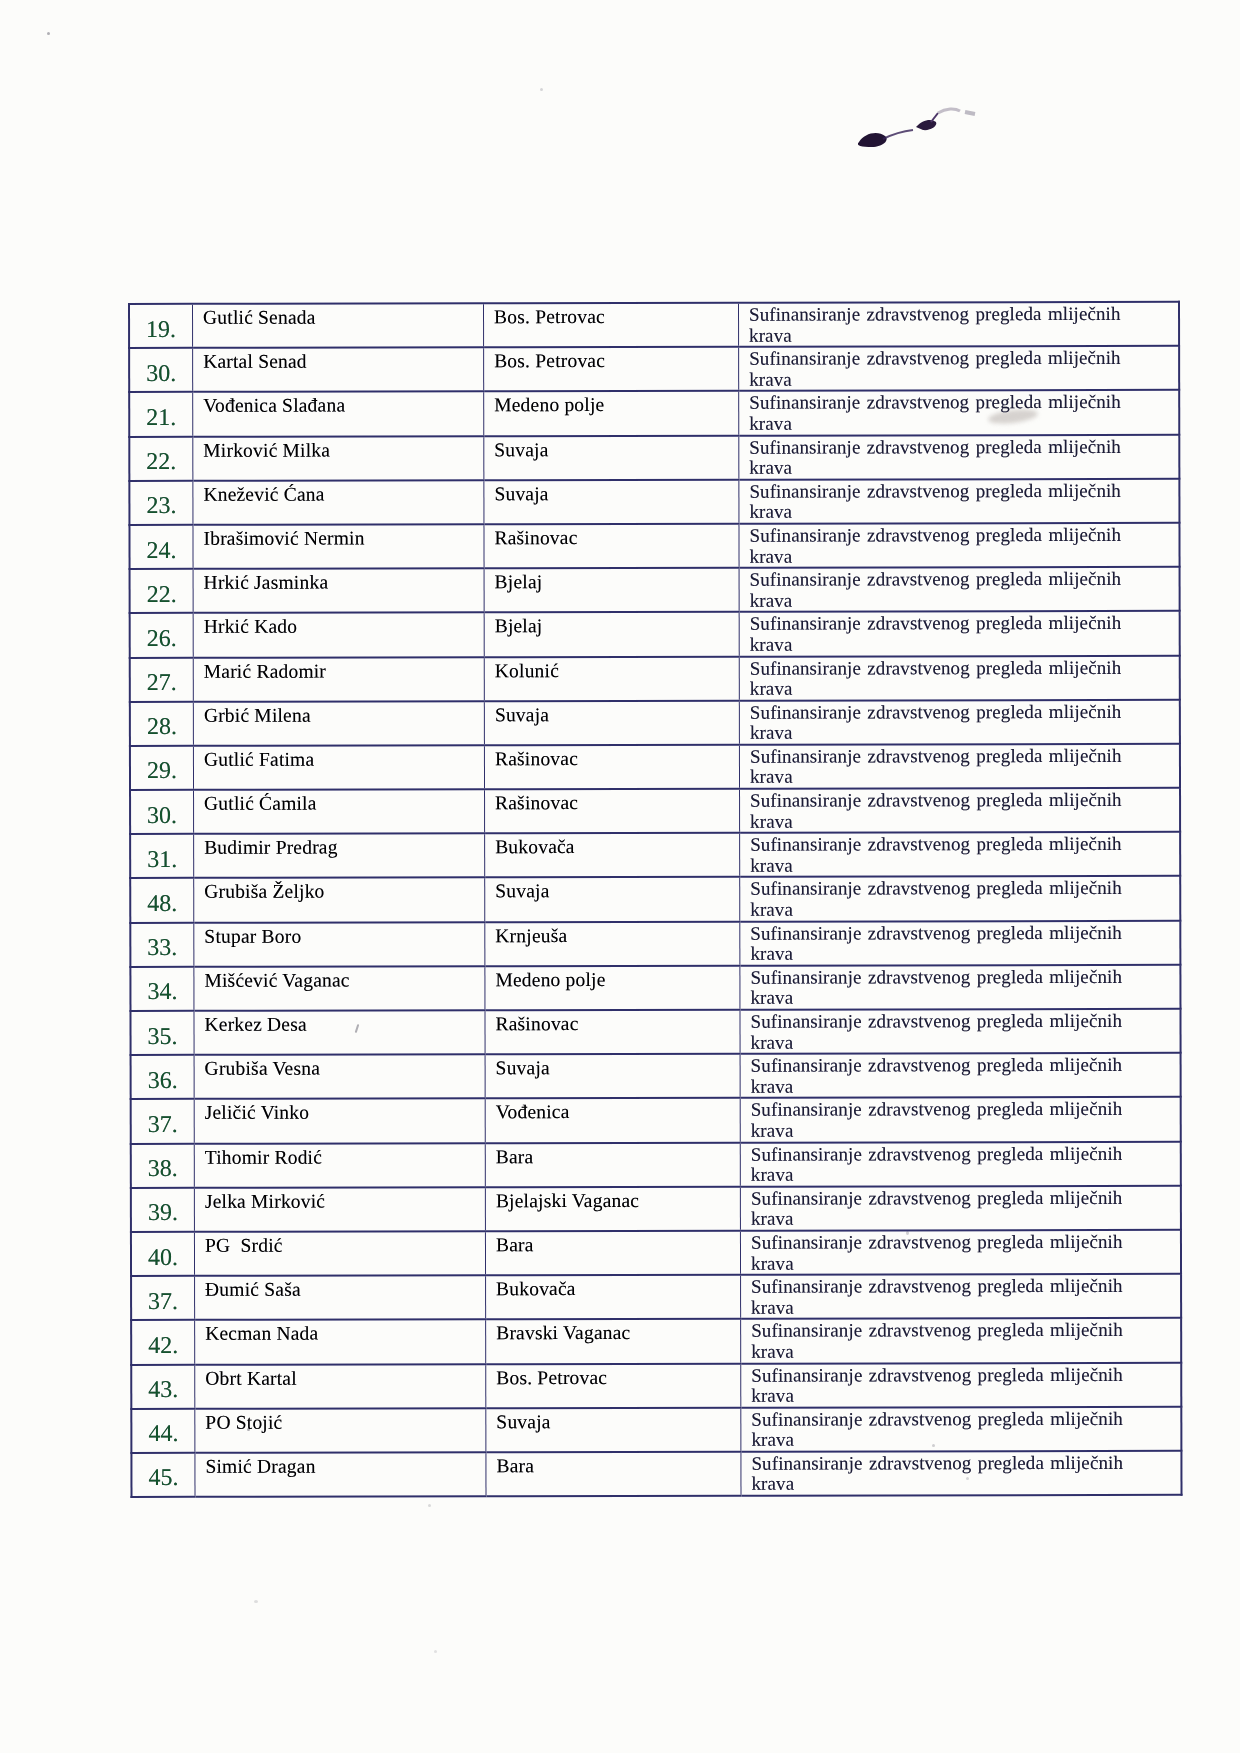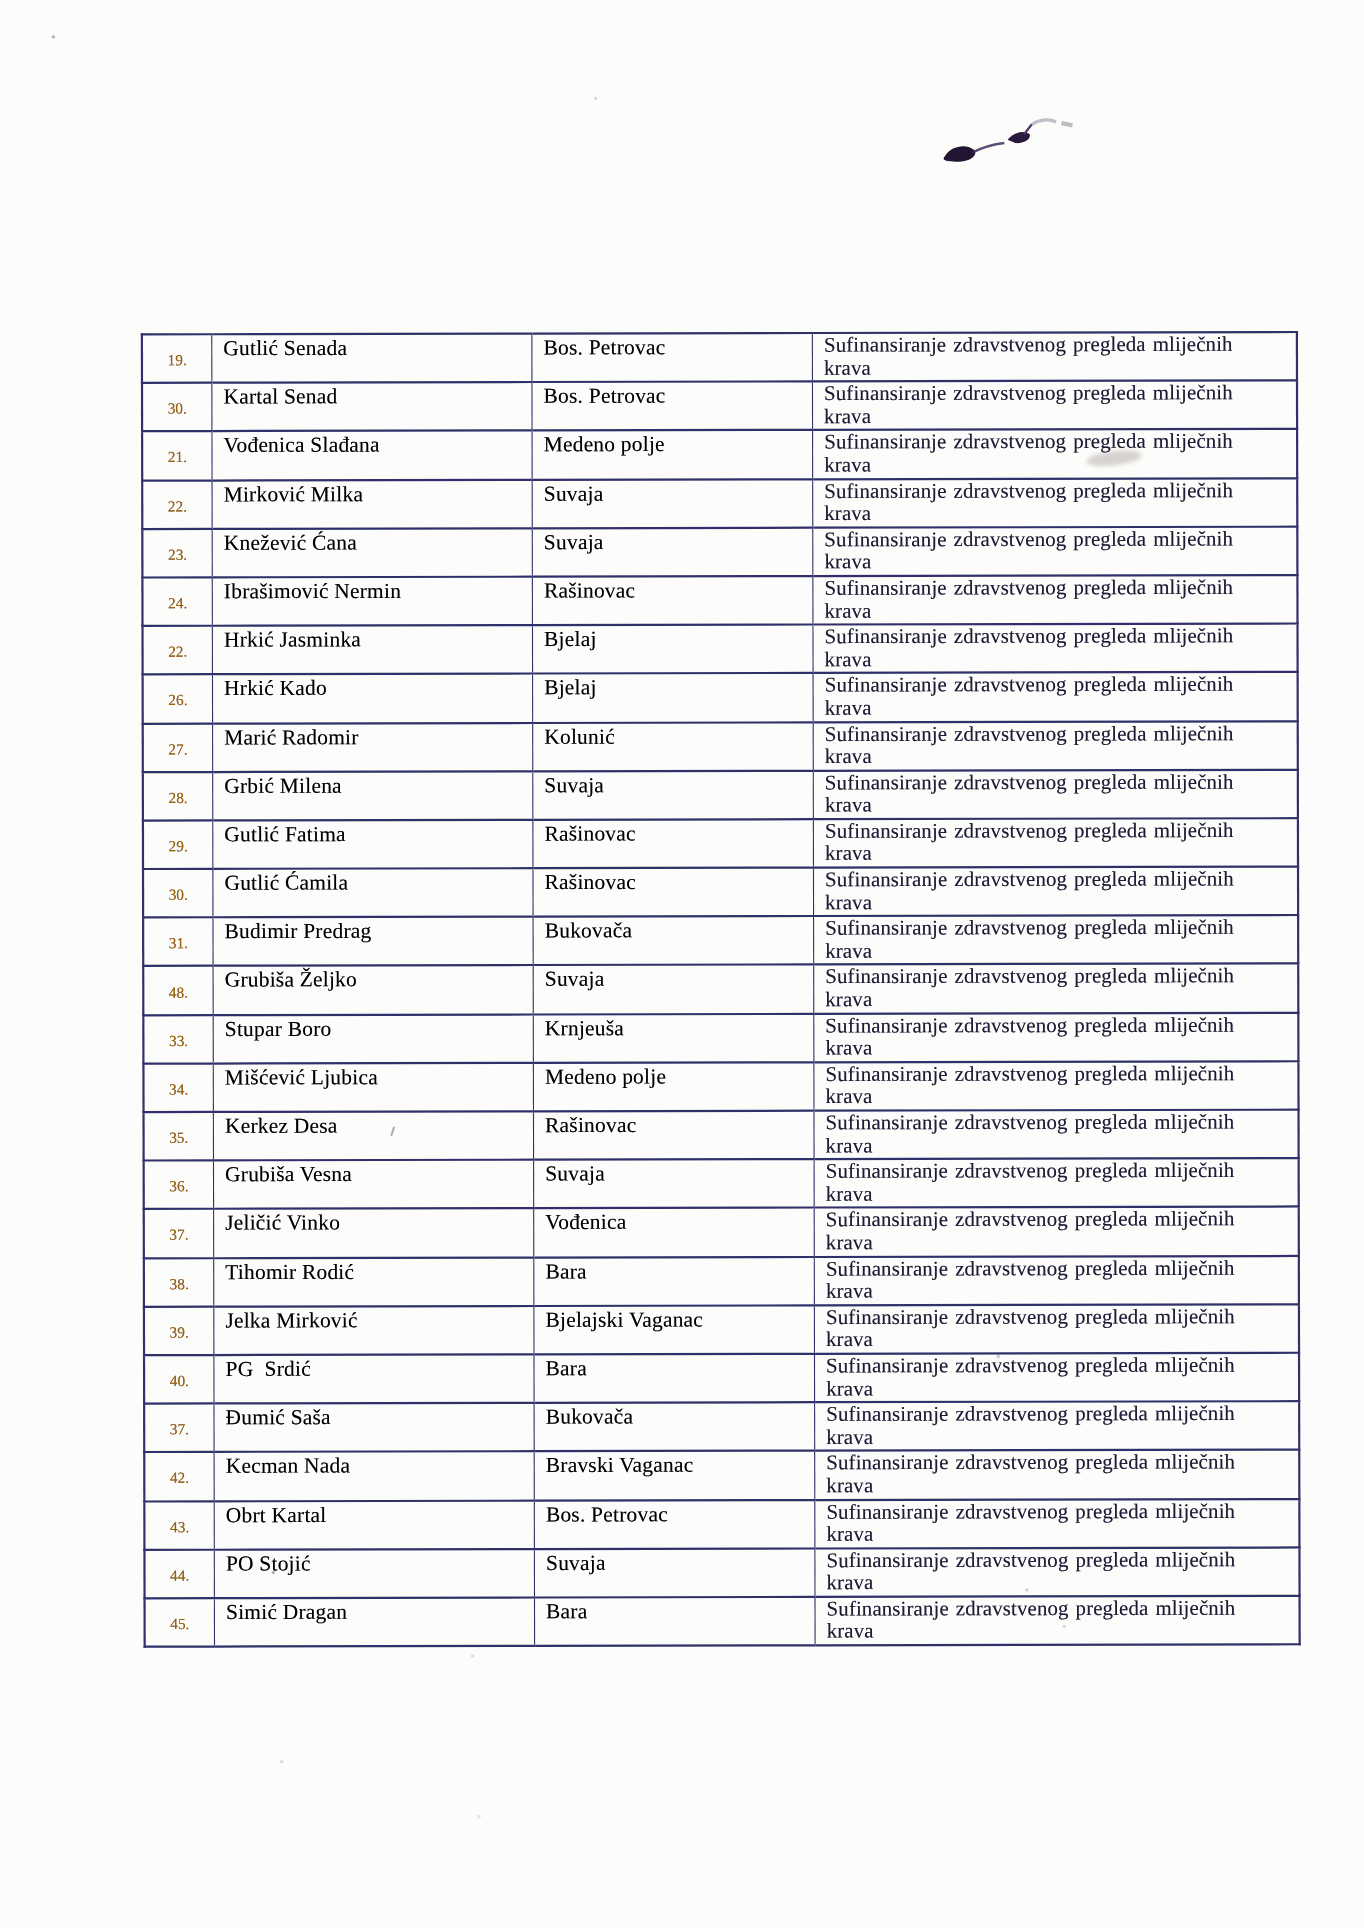--- a/index.html
+++ b/index.html
@@ -20,21 +20,21 @@
   table.doc td{
     border:2px solid #30306a;
     border-left-width:1px;border-right-width:1px;
     overflow:hidden;
   }
   table.doc td:first-child{border-left-width:2px;}
   table.doc td:last-child{border-right-width:2px;}
   table.doc tr{height:41.3px;}
   .c-num{
     width:60px;text-align:center;vertical-align:middle;
-    font-size:14px;color:#a16207;padding-top:7px;
+    font-size:24px;color:#14532d;padding-top:7px;
     text-shadow:0 0 0.5px rgba(25,25,60,.55);
   }
   .c-name{width:274px;}
   .c-place{width:238px;}
   .c-desc{width:427px;}
   .c-name,.c-place{
     vertical-align:top;padding:2px 6px 0 10px;
     font-size:19.5px;color:#000000;letter-spacing:.2px;
     text-shadow:0 0 0.5px rgba(25,25,60,.5);
     white-space:pre;
@@ -229,21 +229,21 @@
       <td class="c-name">Stupar Boro</td>
       <td class="c-place">Krnjeuša</td>
       <td class="c-desc">
         <div class="line">Sufinansiranje zdravstvenog pregleda mliječnih</div>
         <div class="line">krava</div>
       </td>
     </tr>
 
     <tr>
       <td class="c-num">34.</td>
-      <td class="c-name">Mišćević Ljubica</td>
+      <td class="c-name">Mišćević Vaganac</td>
       <td class="c-place">Medeno polje</td>
       <td class="c-desc">
         <div class="line">Sufinansiranje zdravstvenog pregleda mliječnih</div>
         <div class="line">krava</div>
       </td>
     </tr>
 
     <tr>
       <td class="c-num">35.</td>
       <td class="c-name">Kerkez Desa</td>

